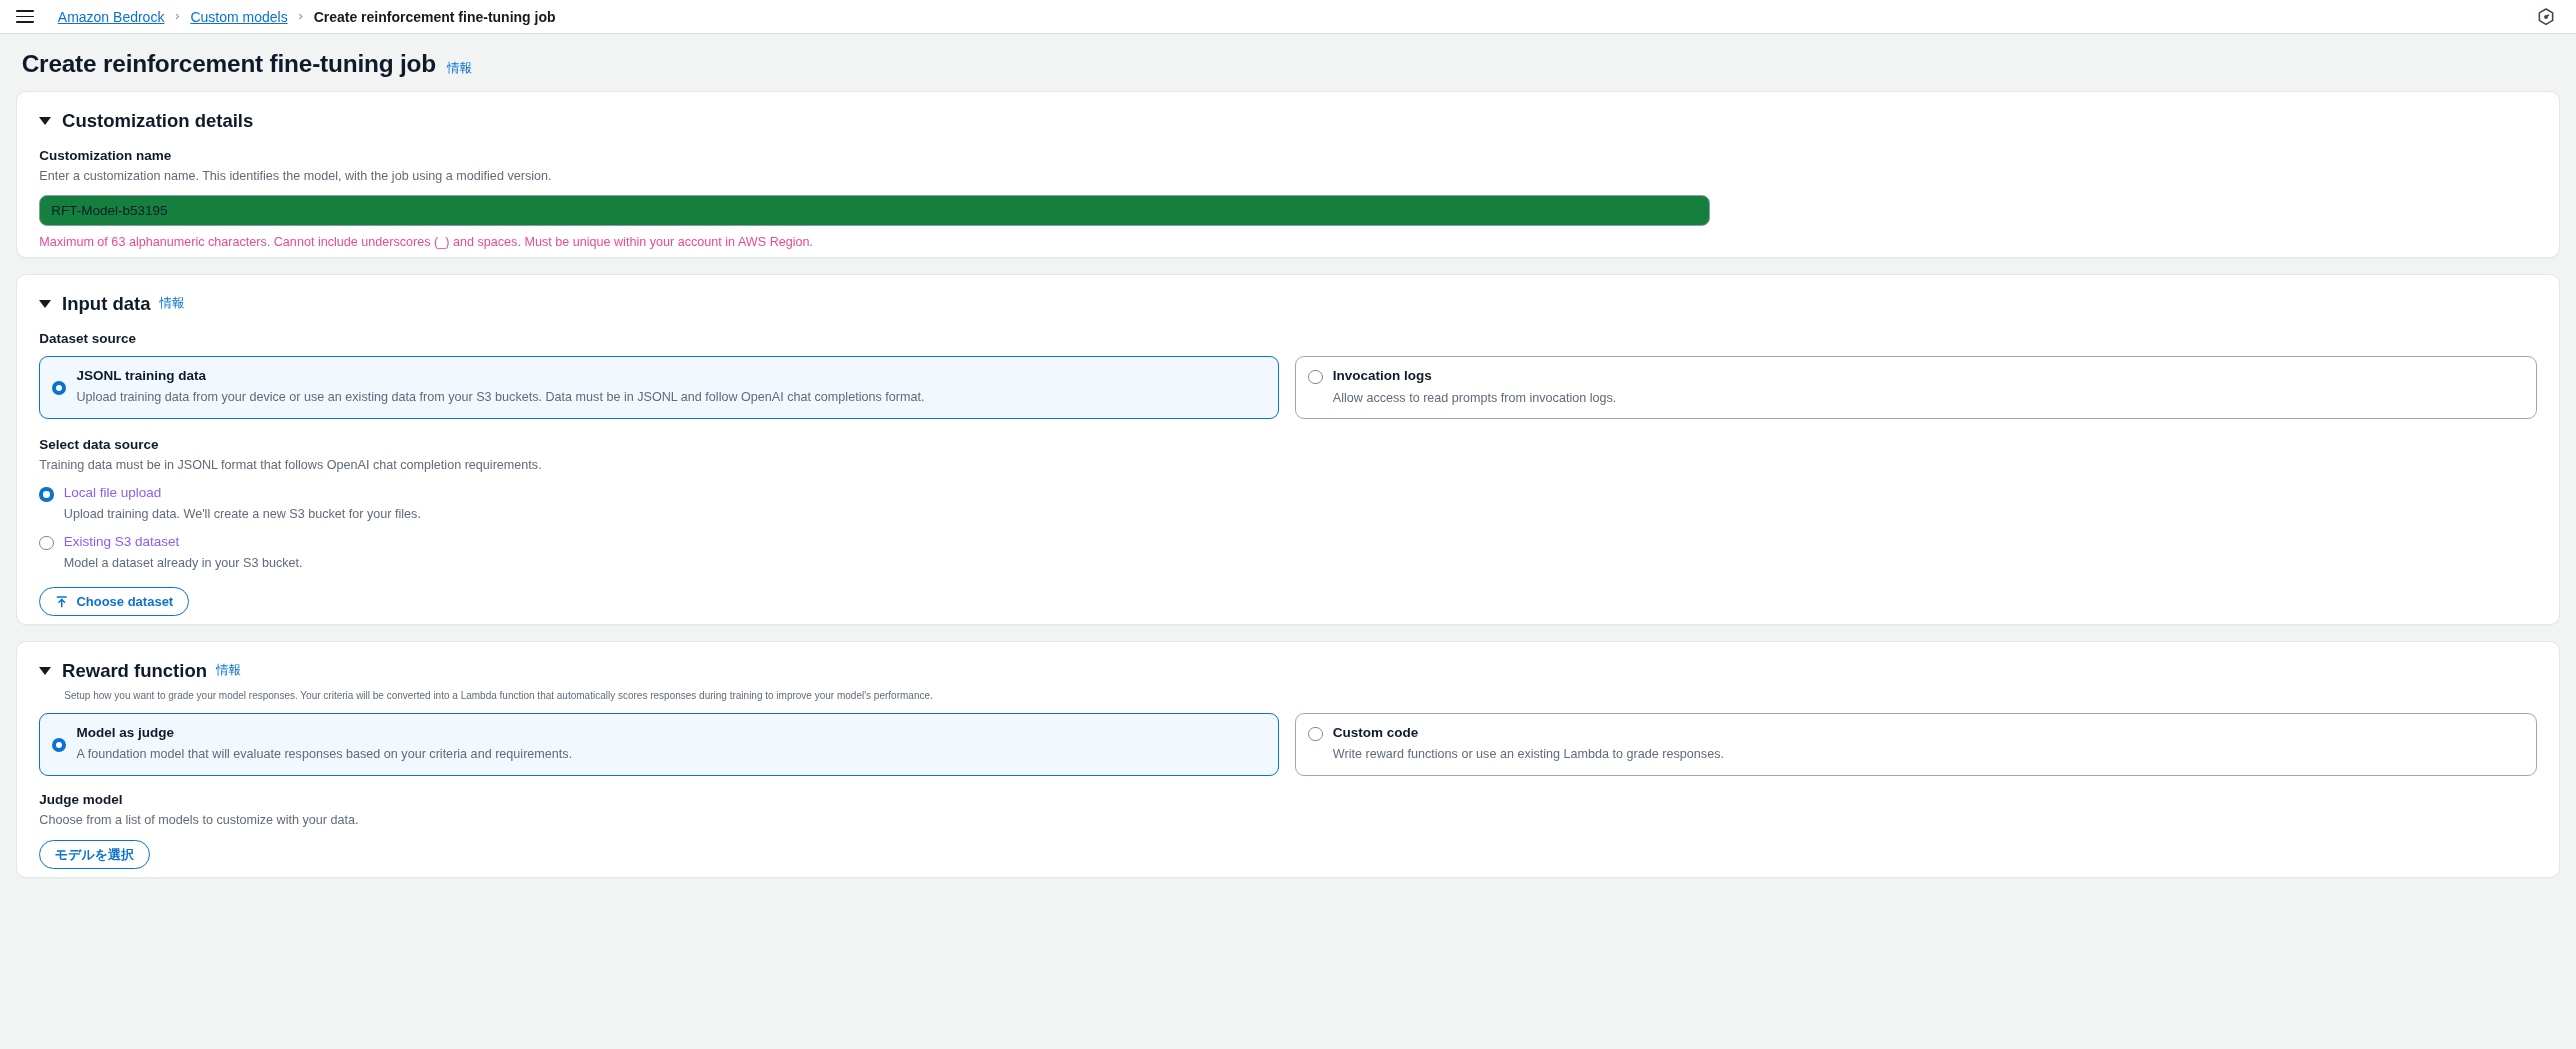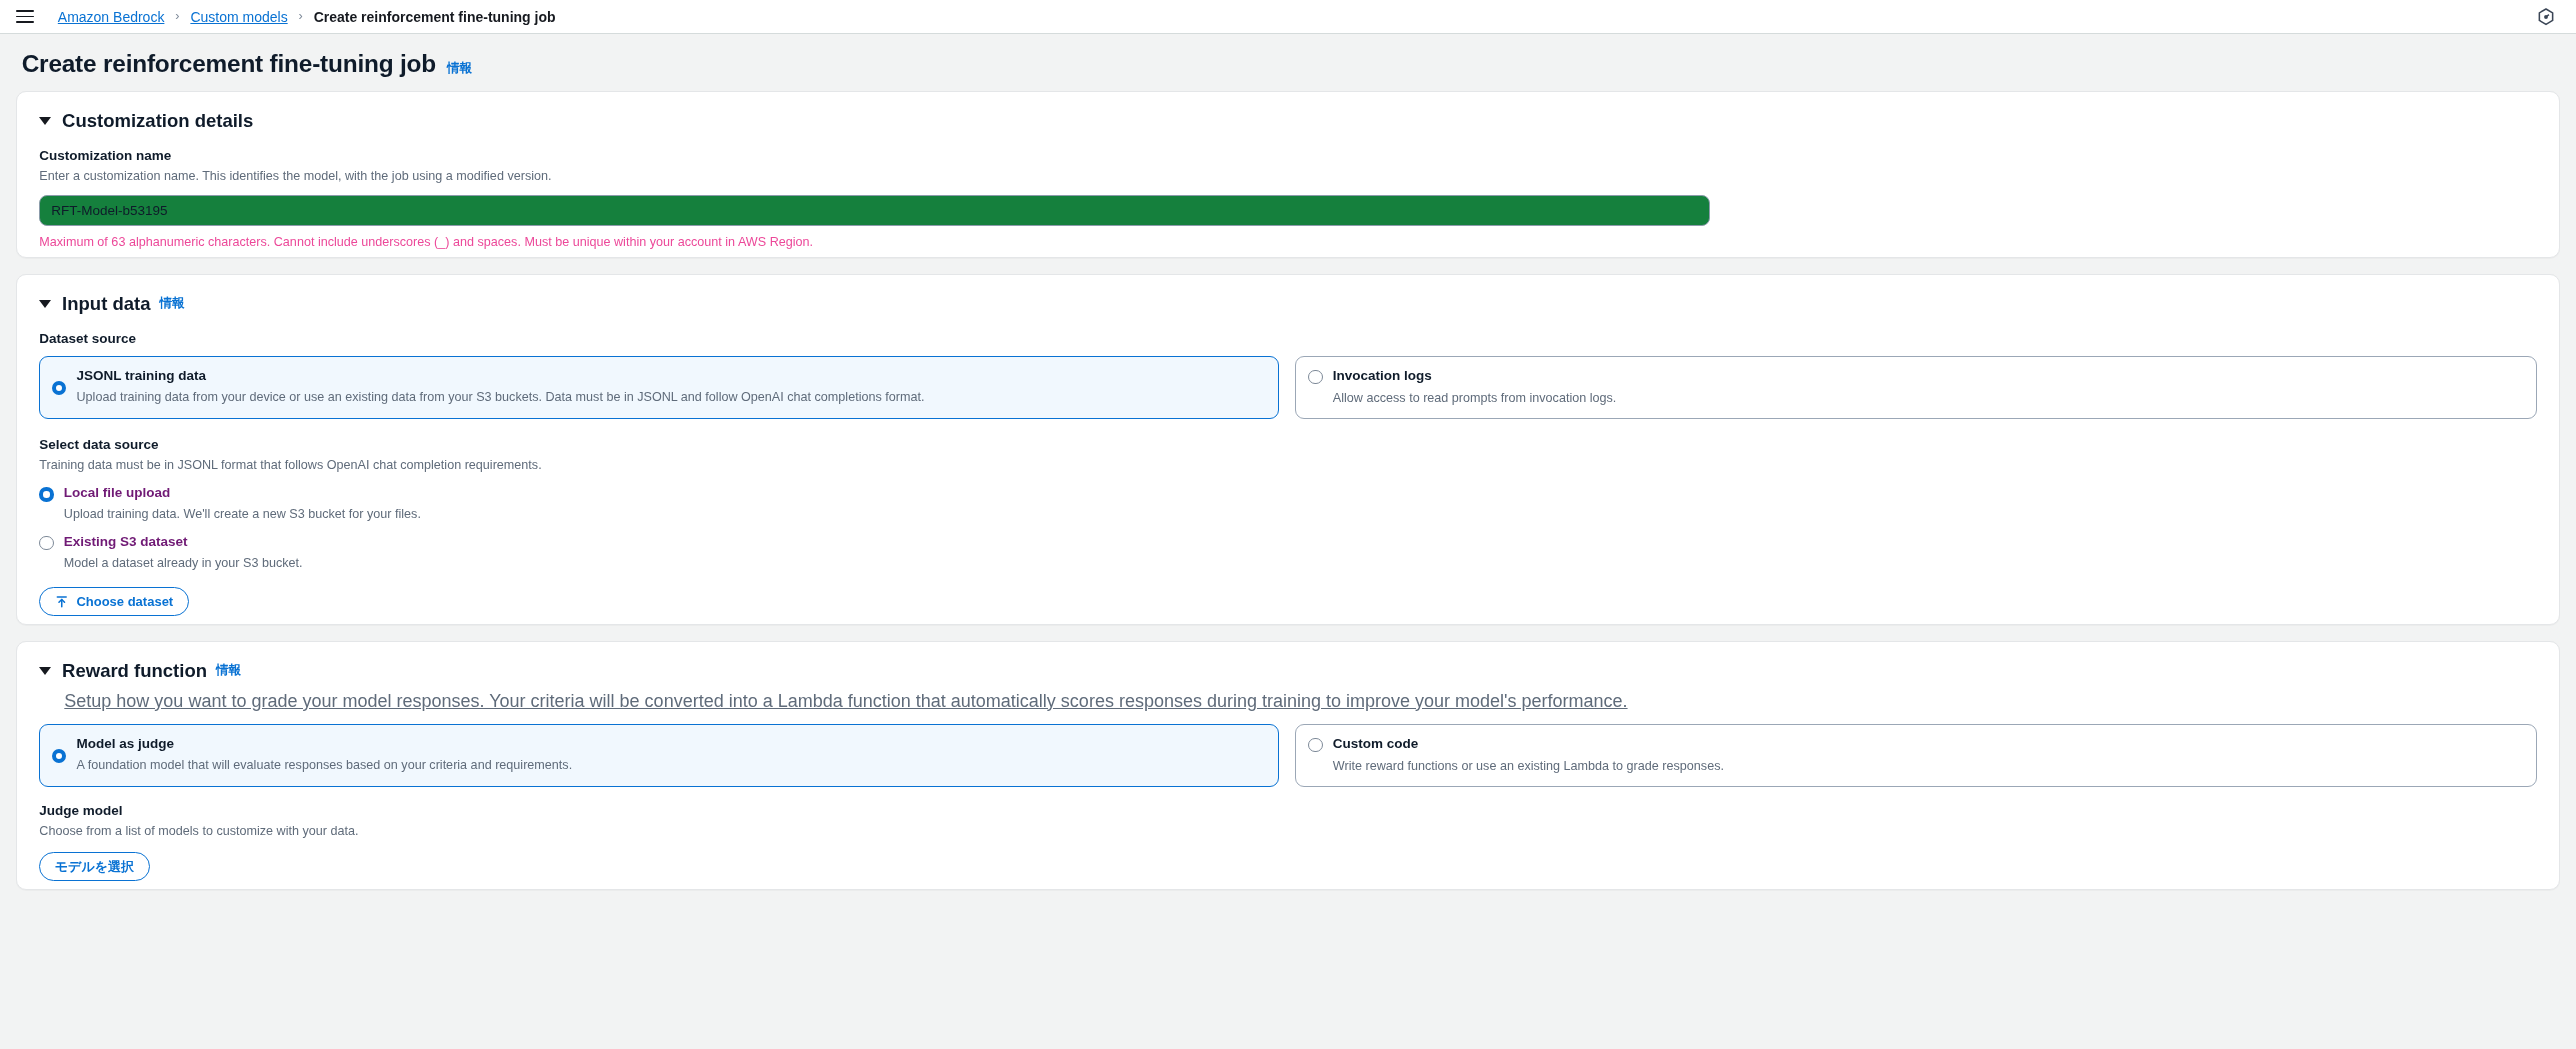--- a/index.html
+++ b/index.html
@@ -77,21 +77,21 @@
     font-size: 24.4px;
     font-weight: 700;
     letter-spacing: -0.2px;
     color: #0f1b2a;
   }
   .info-link {
     color: #0972d3;
     font-size: 12.6px;
     text-decoration: none;
     cursor: pointer;
-    font-weight: 700;
+    font-weight: 400;
   }
 
   
   .card {
     background: #ffffff;
     border: 0.9px solid #e4e6e8;
     border-radius: 10px;
     margin-bottom: 15.4px;
     padding: 18px 22px 8px 22px;
     box-shadow: 0 0.9px 0.9px rgba(0,0,0,0.03);
@@ -110,25 +110,24 @@
     cursor: pointer;
     flex: 0 0 auto;
     margin-right: 1.8px;
   }
   .section-title {
     font-size: 18.5px;
     font-weight: 700;
     color: #0f1b2a;
   }
   .section-desc {
-    font-size: 18px;
+    font-size: 10px;
     color: #5f6b7a;
     margin: 7.2px 0 0 25px;
     line-height: 1.4;
-    text-decoration: underline;
   }
 
   
   .field { margin-top: 16.3px; }
   .field-label {
     font-size: 13.5px;
     font-weight: 700;
     color: #0f1b2a;
   }
   .field-desc {
@@ -239,22 +238,22 @@
 
   
   .radio-item {
     display: flex;
     gap: 10px;
     margin-top: 11px;
     cursor: pointer;
   }
   .radio-item .rl-title {
     font-size: 13.5px;
-    font-weight: 700;
-    color: #701a75;
+    font-weight: 400;
+    color: #8b5cf6;
     line-height: 1.2;
   }
   .radio-item .rl-desc {
     font-size: 12.6px;
     color: #5f6b7a;
     margin-top: 4.5px;
     line-height: 1.35;
   }
   .wide-fields { margin-top: 18px; }
 </style>

